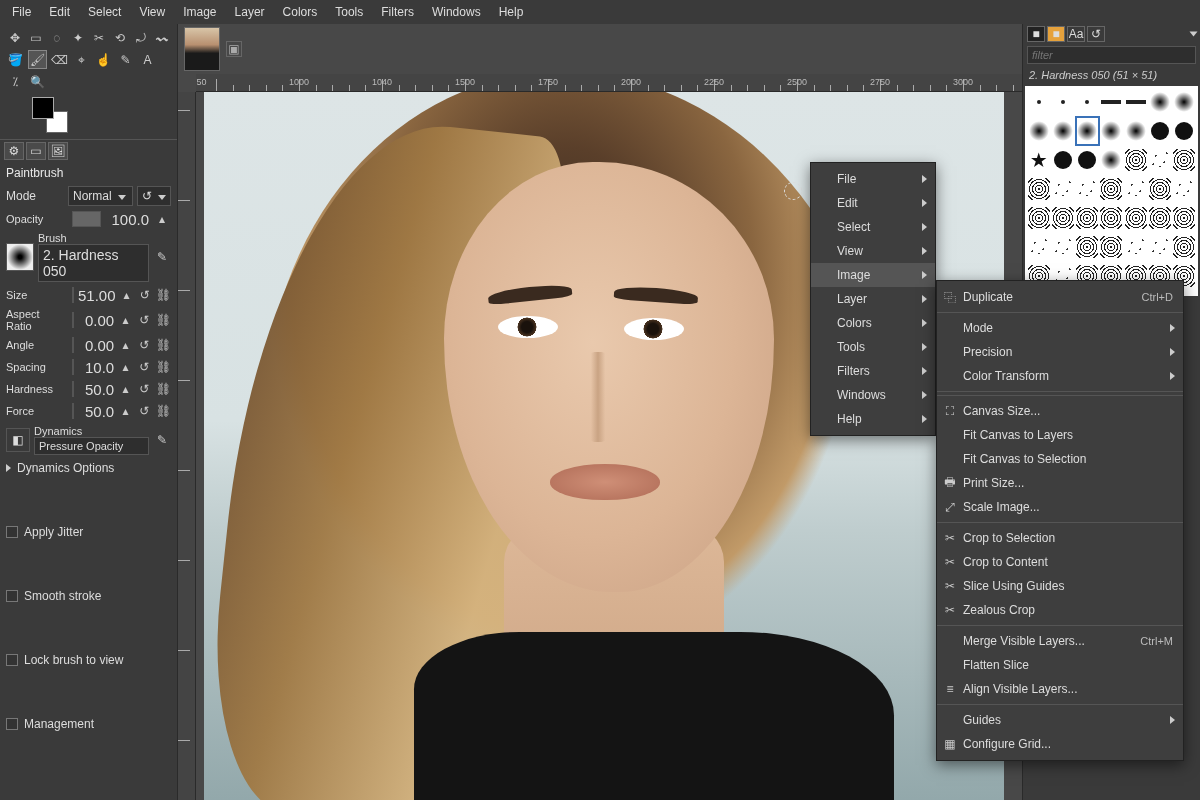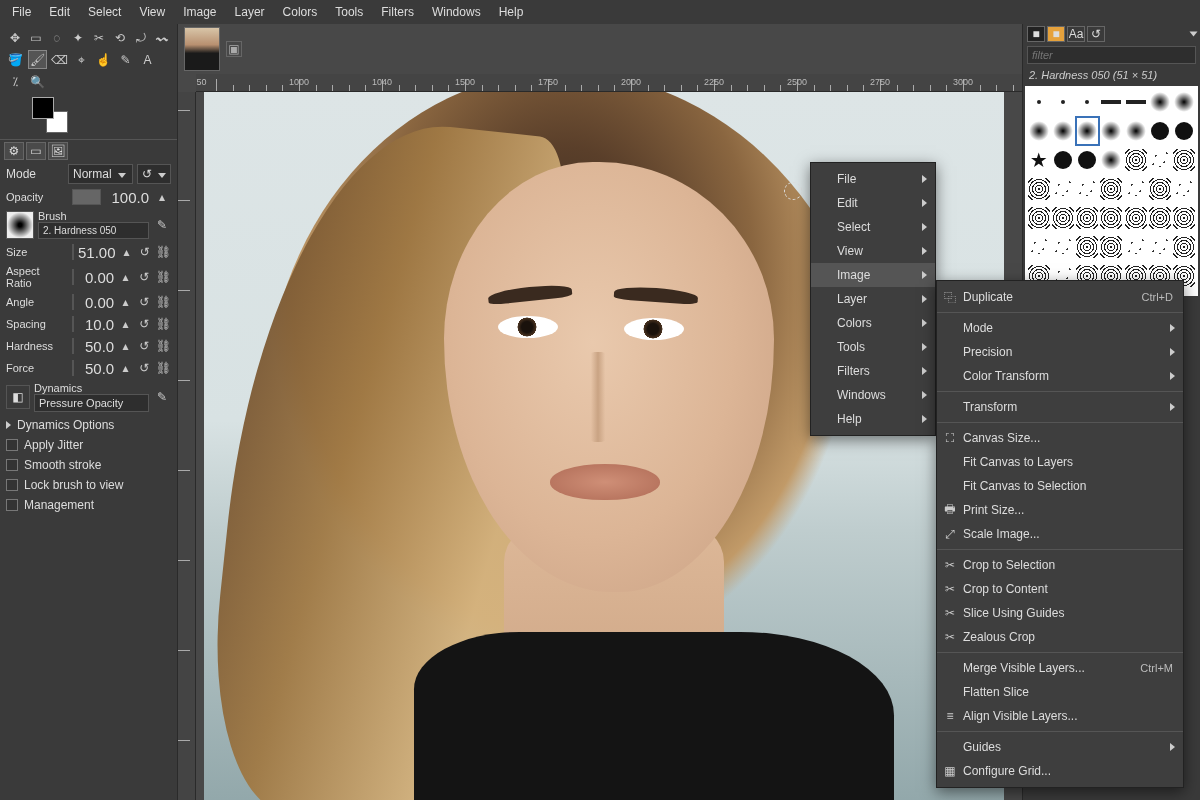--- a/index.html
+++ b/index.html
@@ -27,25 +27,25 @@
 
 .opt-row { display:flex; align-items:center; padding:2px 6px; gap:4px; font-size:11px; }
 .opt-row .lbl { flex:0 0 58px; color:#ddd;}
 .sel-box { background:#2e2e2e; border:1px solid #555; padding:2px 4px; display:flex; align-items:center; gap:6px; }
 .wide { flex:1; }
 .slider-row { display:flex; align-items:center; padding:2px 6px; gap:4px; }
 .slider-row .sl-label { flex:0 0 62px; font-size:11px;}
 .slider-row .sl-val { width:44px; text-align:right; font-size:15px;}
 .slider-row .slbar { flex:1; height:16px; background:linear-gradient(to right,#666 var(--pct),#2e2e2e var(--pct)); border:1px solid #555; position:relative;}
 .iconbtn { width:18px; height:18px; display:flex; align-items:center; justify-content:center; color:#ccc; }
-.chk-row { display:flex; align-items:center; gap:6px; padding:3px 6px; font-size:11px;}
+.chk-row { display:flex; align-items:center; gap:6px; padding:3px 6px; font-size:11px;margin-top:44px;}
 .chkbox { width:12px; height:12px; border:1px solid #777; background:#333;}
 .brush-sel { display:flex; align-items:center; gap:4px; padding:2px 6px; }
 .brush-thumb { width:28px; height:28px; background:radial-gradient(circle,#000 0%,#000 10%,transparent 70%); border:1px solid #555; background-color:#eee;}
-.brush-name { font-size:10px; flex:1;}
+.brush-name { font-size:14px; flex:1;}
 .dyn-row{display:flex;align-items:center;gap:4px;padding:3px 6px;}
 
 
 .center { flex:1; display:flex; flex-direction:column; background:#484848; position:relative;}
 .tabbar { height:50px; display:flex; align-items:center; padding:4px 6px; gap:6px;}
 .doc-tab { width:36px; height:44px; background:linear-gradient(180deg,#d8c5a8,#b89070 40%,#1a1a1a 60%); border:1px solid #666;}
 .tab-close { width:16px; height:16px; border:1px solid #666; display:flex; align-items:center; justify-content:center; color:#aaa;}
 .ruler-h { height:18px; background:#444; border-bottom:1px solid #2a2a2a; position:relative; overflow:hidden; margin-left:18px;}
 .ruler-h .tick{position:absolute;bottom:0;width:1px;height:6px;background:#aaa;}
 .ruler-h .tickL{height:12px;}
@@ -159,20 +159,21 @@
         <div class="fg"></div>
         <div class="bg"></div>
       </div>
     </div>
 
     <div class="dock-tabs">
       <div class="dock-tab">⚙</div>
       <div class="dock-tab">▭</div>
       <div class="dock-tab">🖼</div>
     </div>
+    <div class="opt-title">Paintbrush</div>
 
     <div class="opt-row">
       <span class="lbl">Mode</span>
       <div class="sel-box wide">
         <span>Normal</span>
         <span class="chevronD"></span>
       </div>
       <div class="sel-box">
           <span>↺</span>
           <span class="chevronD"></span>
@@ -607,24 +608,20 @@
     </div>
     <div class="citem">
       <span class="lbl">Precision</span>
       <span class="arrow chevron"></span>
     </div>
     <div class="citem">
       <span class="lbl">Color Transform</span>
       <span class="arrow chevron"></span>
     </div>
     <div class="sep"></div>
-    <div class="citem">
-      <span class="lbl">Transform</span>
-      <span class="arrow chevron"></span>
-    </div>
     <div class="sep"></div>
     <div class="citem">
       <span class="ico">⛶</span>
       <span class="lbl">Canvas Size...</span>
     </div>
     <div class="citem">
       <span class="lbl">Fit Canvas to Layers</span>
     </div>
     <div class="citem disabled">
       <span class="lbl">Fit Canvas to Selection</span>

